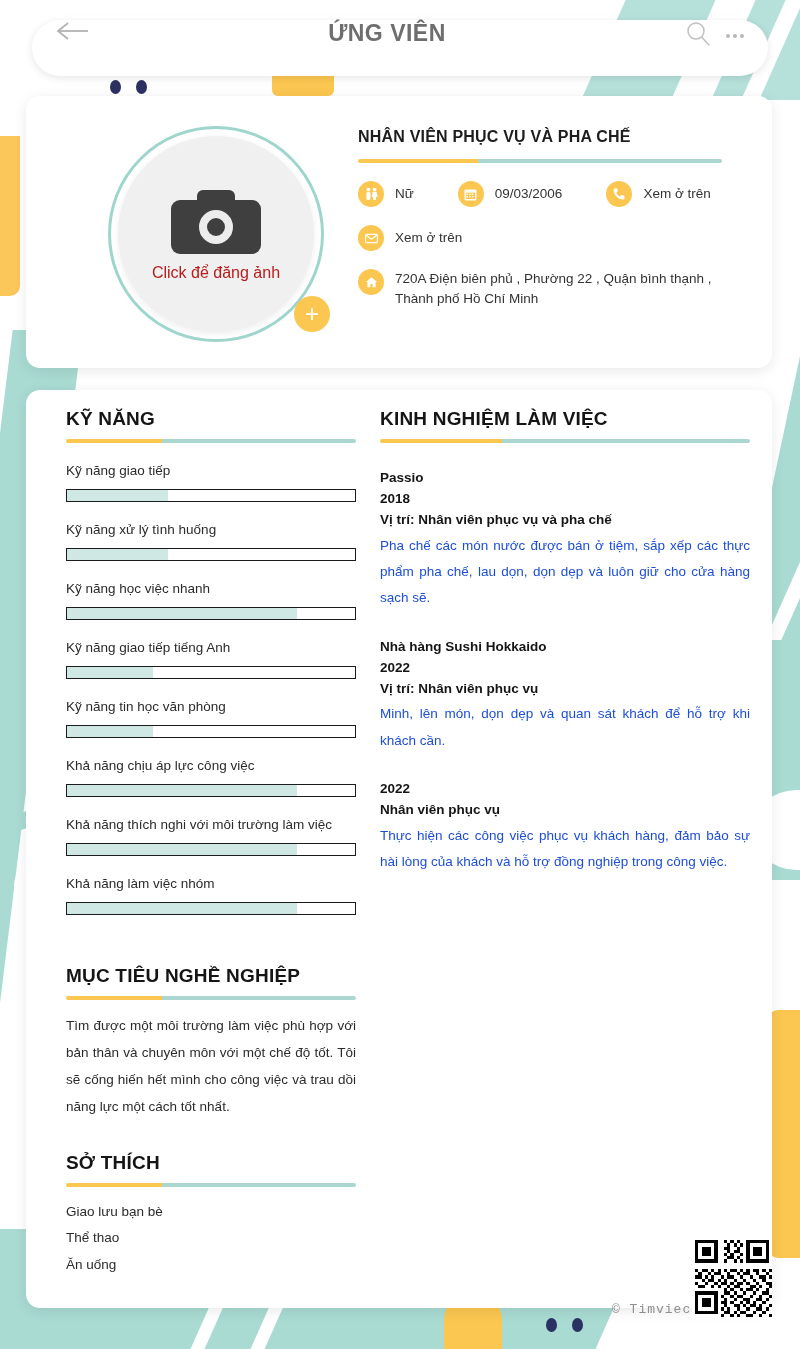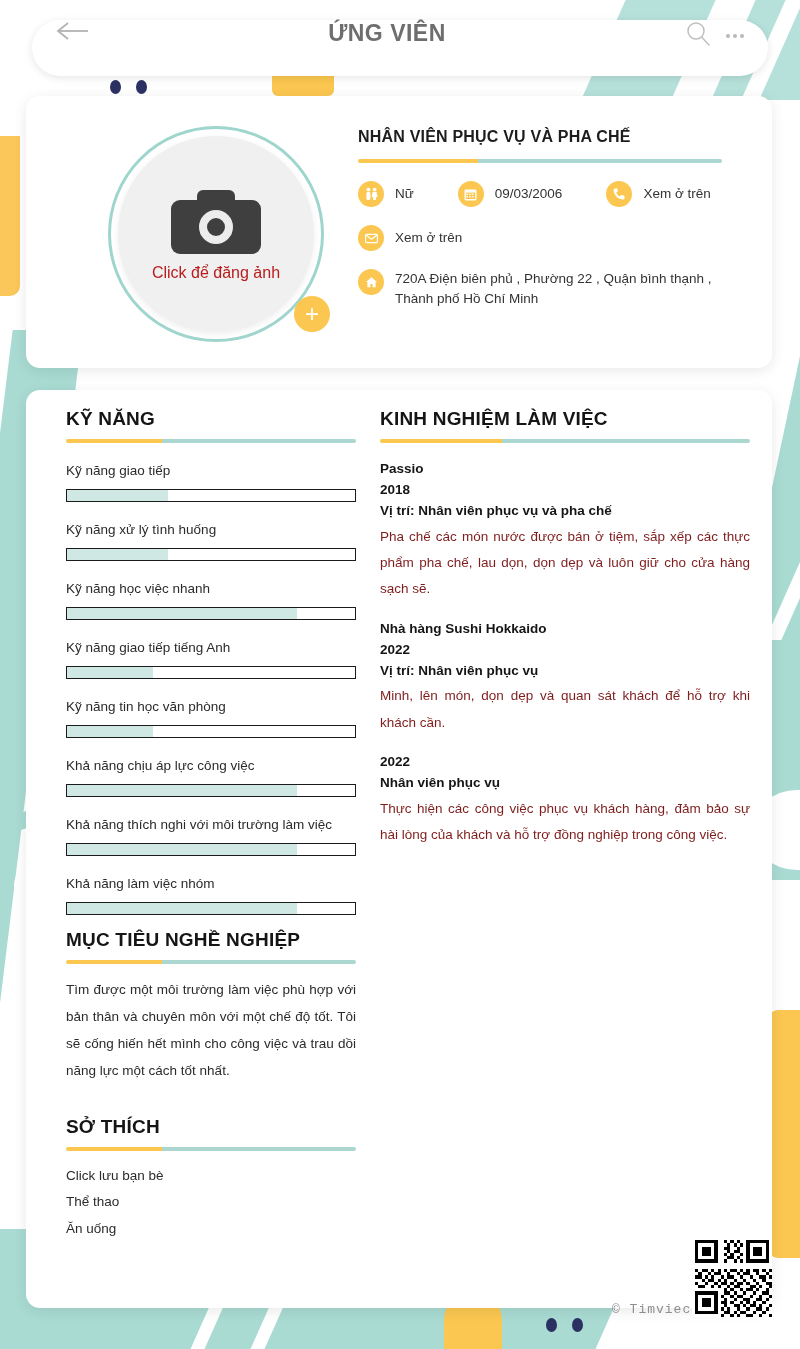--- a/index.html
+++ b/index.html
@@ -163,25 +163,25 @@
   .skill-name { font-size:13.5px; color:#2b2b2b; }
   .bar {
     margin-top:11px; height:13px; border:1.6px solid #1b1b1b; background:#fff;
     position:relative; overflow:hidden;
   }
   .bar-fill { position:absolute; top:0; left:0; bottom:0; background:#cfe8e3; }
 
   .objective-text { font-size:13.5px; color:#2b2b2b; line-height:2.0; margin-top:12px; text-align:justify; }
   .hobby { font-size:13.5px; color:#2b2b2b; line-height:1.95; }
 
-  .exp { margin-top:16px; }
+  .exp { margin-top:25px; }
   .exp-company { font-size:13.5px; font-weight:bold; color:#151515; line-height:1.55; }
   .exp-year { font-size:13.5px; font-weight:bold; color:#151515; line-height:1.55; }
   .exp-role { font-size:13.5px; font-weight:bold; color:#151515; line-height:1.55; }
-  .exp-desc { font-size:13.5px; color:#7f1d1d; line-height:1.95; text-align:justify; margin-top:2px; }
+  .exp-desc { font-size:13.5px; color:#1d4ed8; line-height:1.95; text-align:justify; margin-top:2px; }
 
   
   .watermark {
     position:absolute; bottom:32px; left:612px; z-index:6;
     font-family:"Liberation Mono", monospace; font-size:13px; color:#8e8e8e;
     letter-spacing:1px; white-space:nowrap;
   }
   .qr {
     position:absolute; top:1237px; left:692px; width:80px; height:80px;
     background:#fff; z-index:8;
@@ -382,37 +382,37 @@
             </div>
             <div class="skill">
               <div class="skill-name">Khả năng làm việc nhóm</div>
               <div class="bar">
                 <div class="bar-fill" style="width:80%"></div>
               </div>
             </div>
           </div>
       </div>
 
-      <div style="margin-top:14px;">
+      <div style="margin-top:50px;">
         <div class="sect-title">MỤC TIÊU NGHỀ NGHIỆP</div>
         <div class="sect-rule">
           <div class="y" style="width:33%"></div>
             <div class="t"></div>
         </div>
         <div class="objective-text">Tìm được một môi trường làm việc phù hợp với bản thân và chuyên môn với một chế độ tốt. Tôi sẽ cống hiến hết mình cho công việc và trau dồi năng lực một cách tốt nhất.</div>
       </div>
 
       <div style="margin-top:32px;">
         <div class="sect-title">SỞ THÍCH</div>
         <div class="sect-rule">
           <div class="y" style="width:33%"></div>
             <div class="t"></div>
         </div>
         <div id="hobbies-list" style="margin-top:12px;">
-            <div class="hobby">Click lưu bạn bè</div>
+            <div class="hobby">Giao lưu bạn bè</div>
             <div class="hobby">Thể thao</div>
             <div class="hobby">Ăn uống</div>
           </div>
       </div>
     </div>
 
     <div class="col-right">
       <div class="sect-title">KINH NGHIỆM LÀM VIỆC</div>
       <div class="sect-rule">
         <div class="y" style="width:33%"></div>

